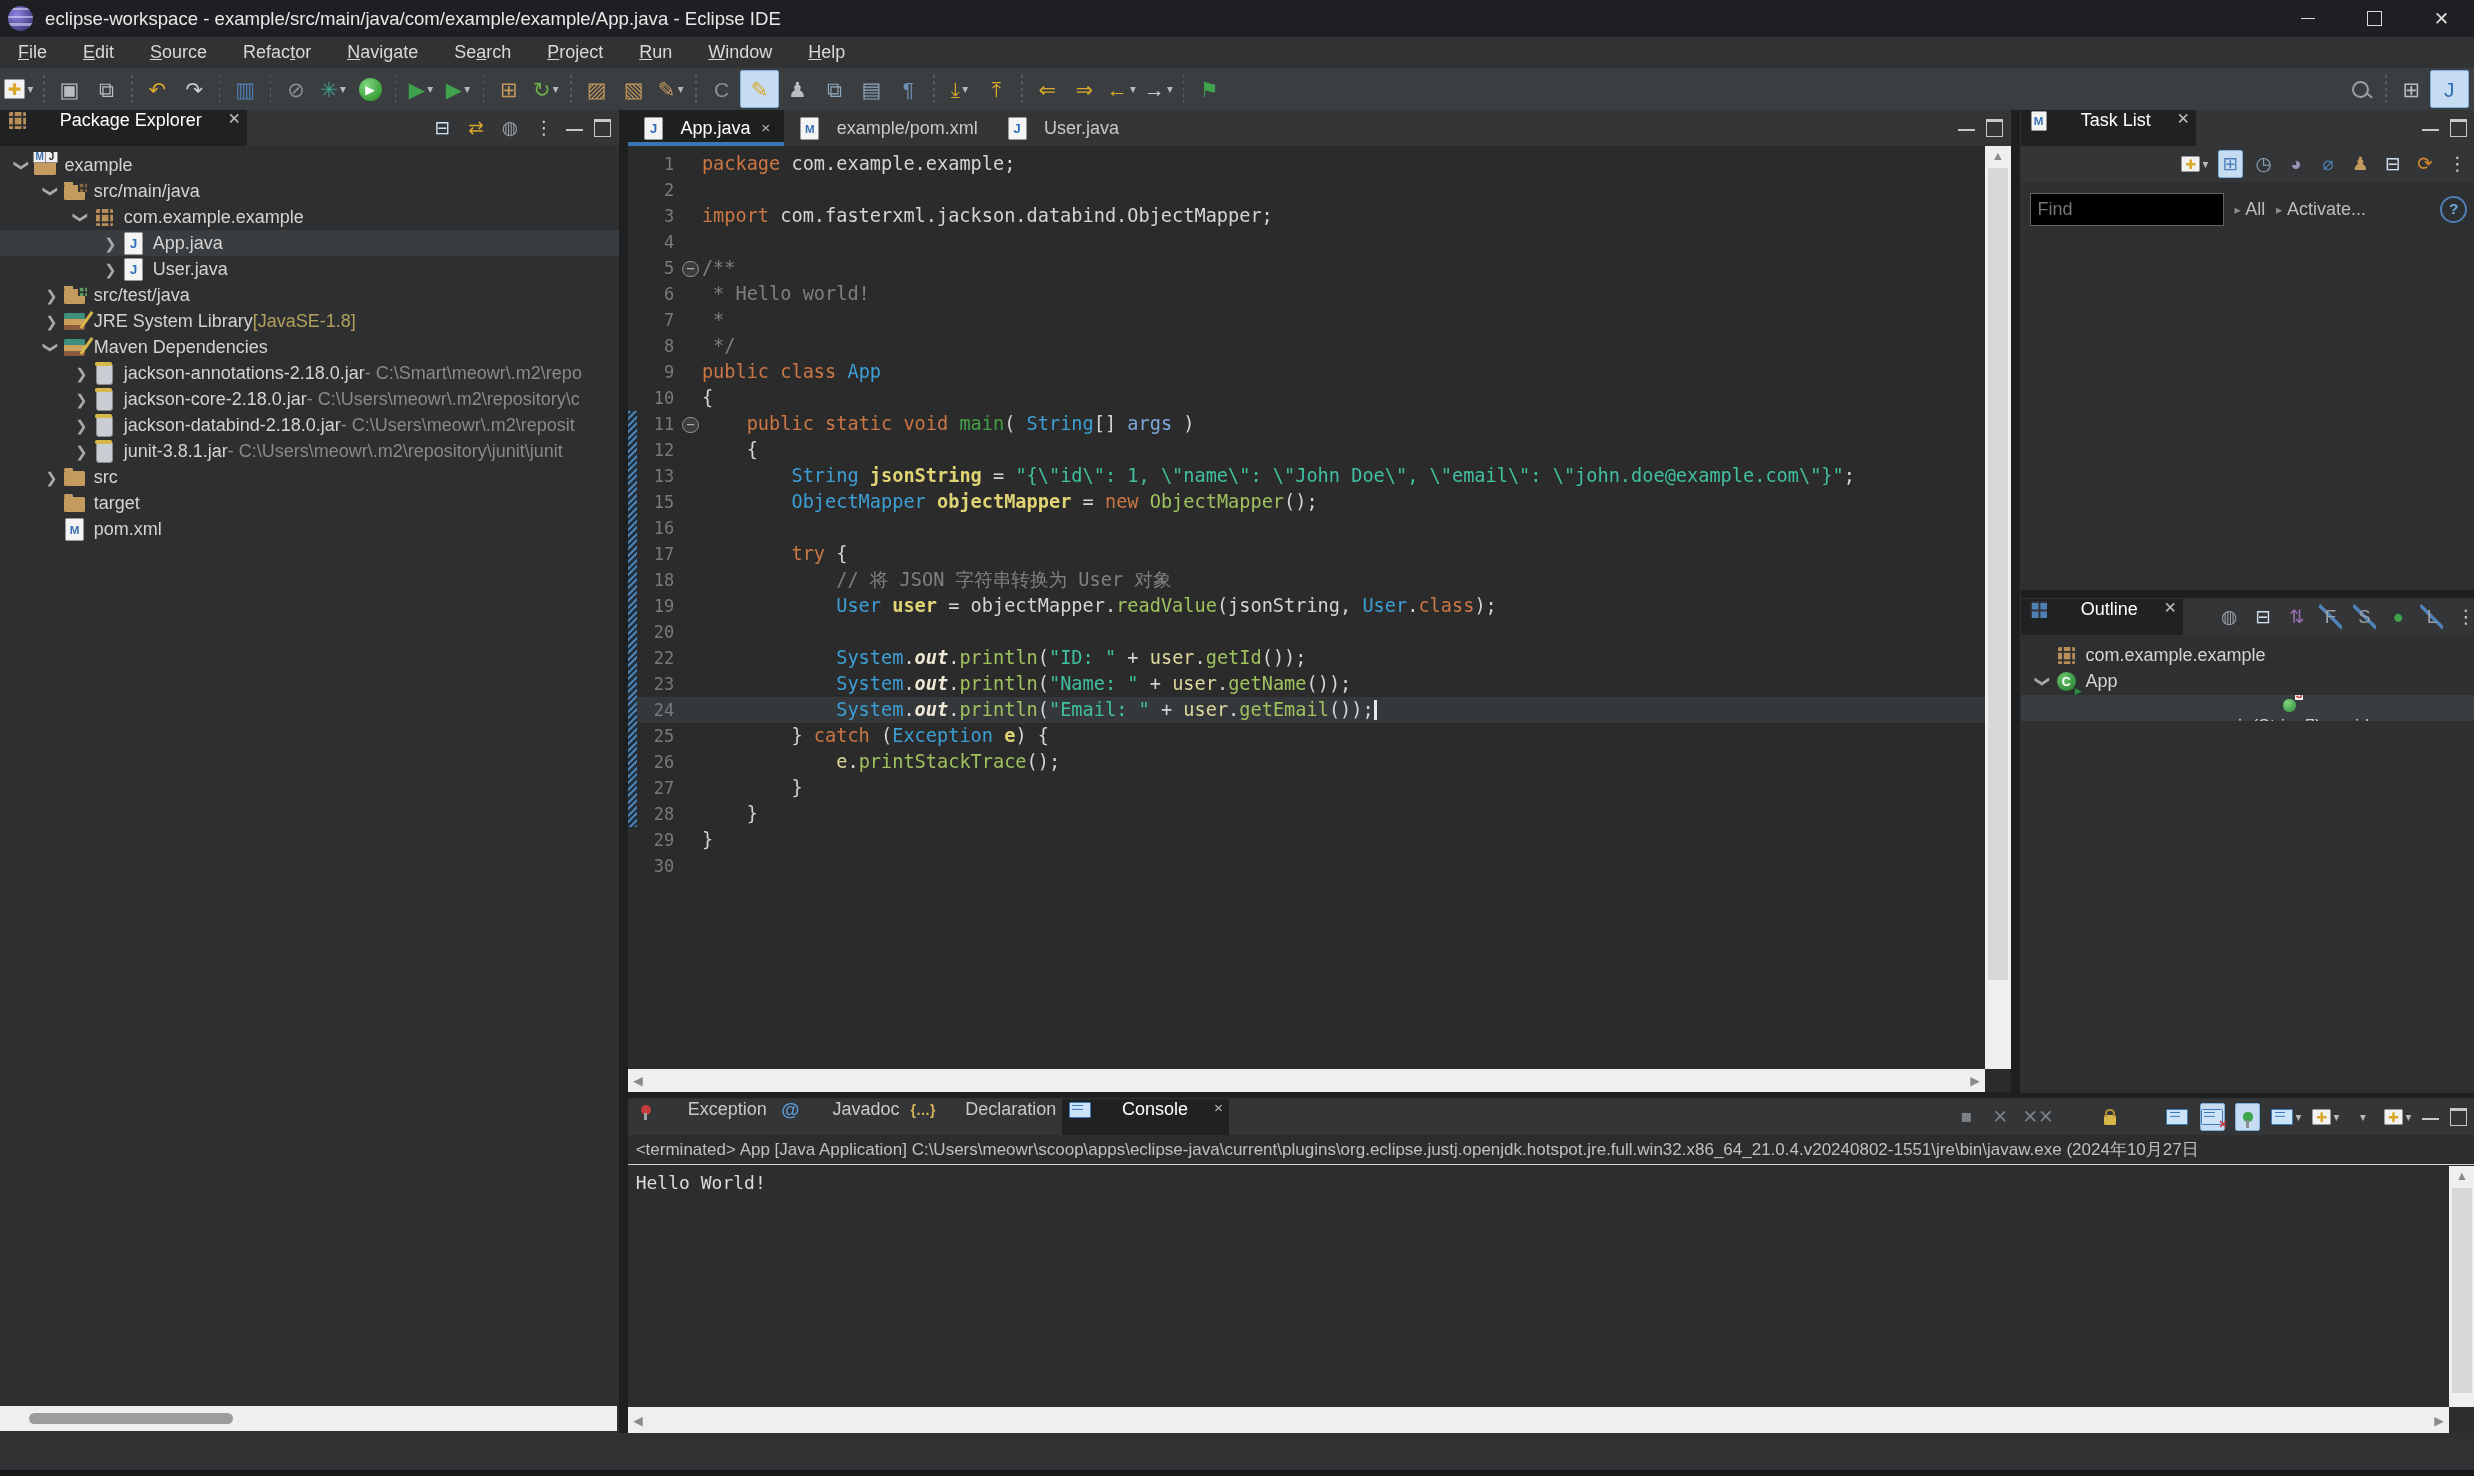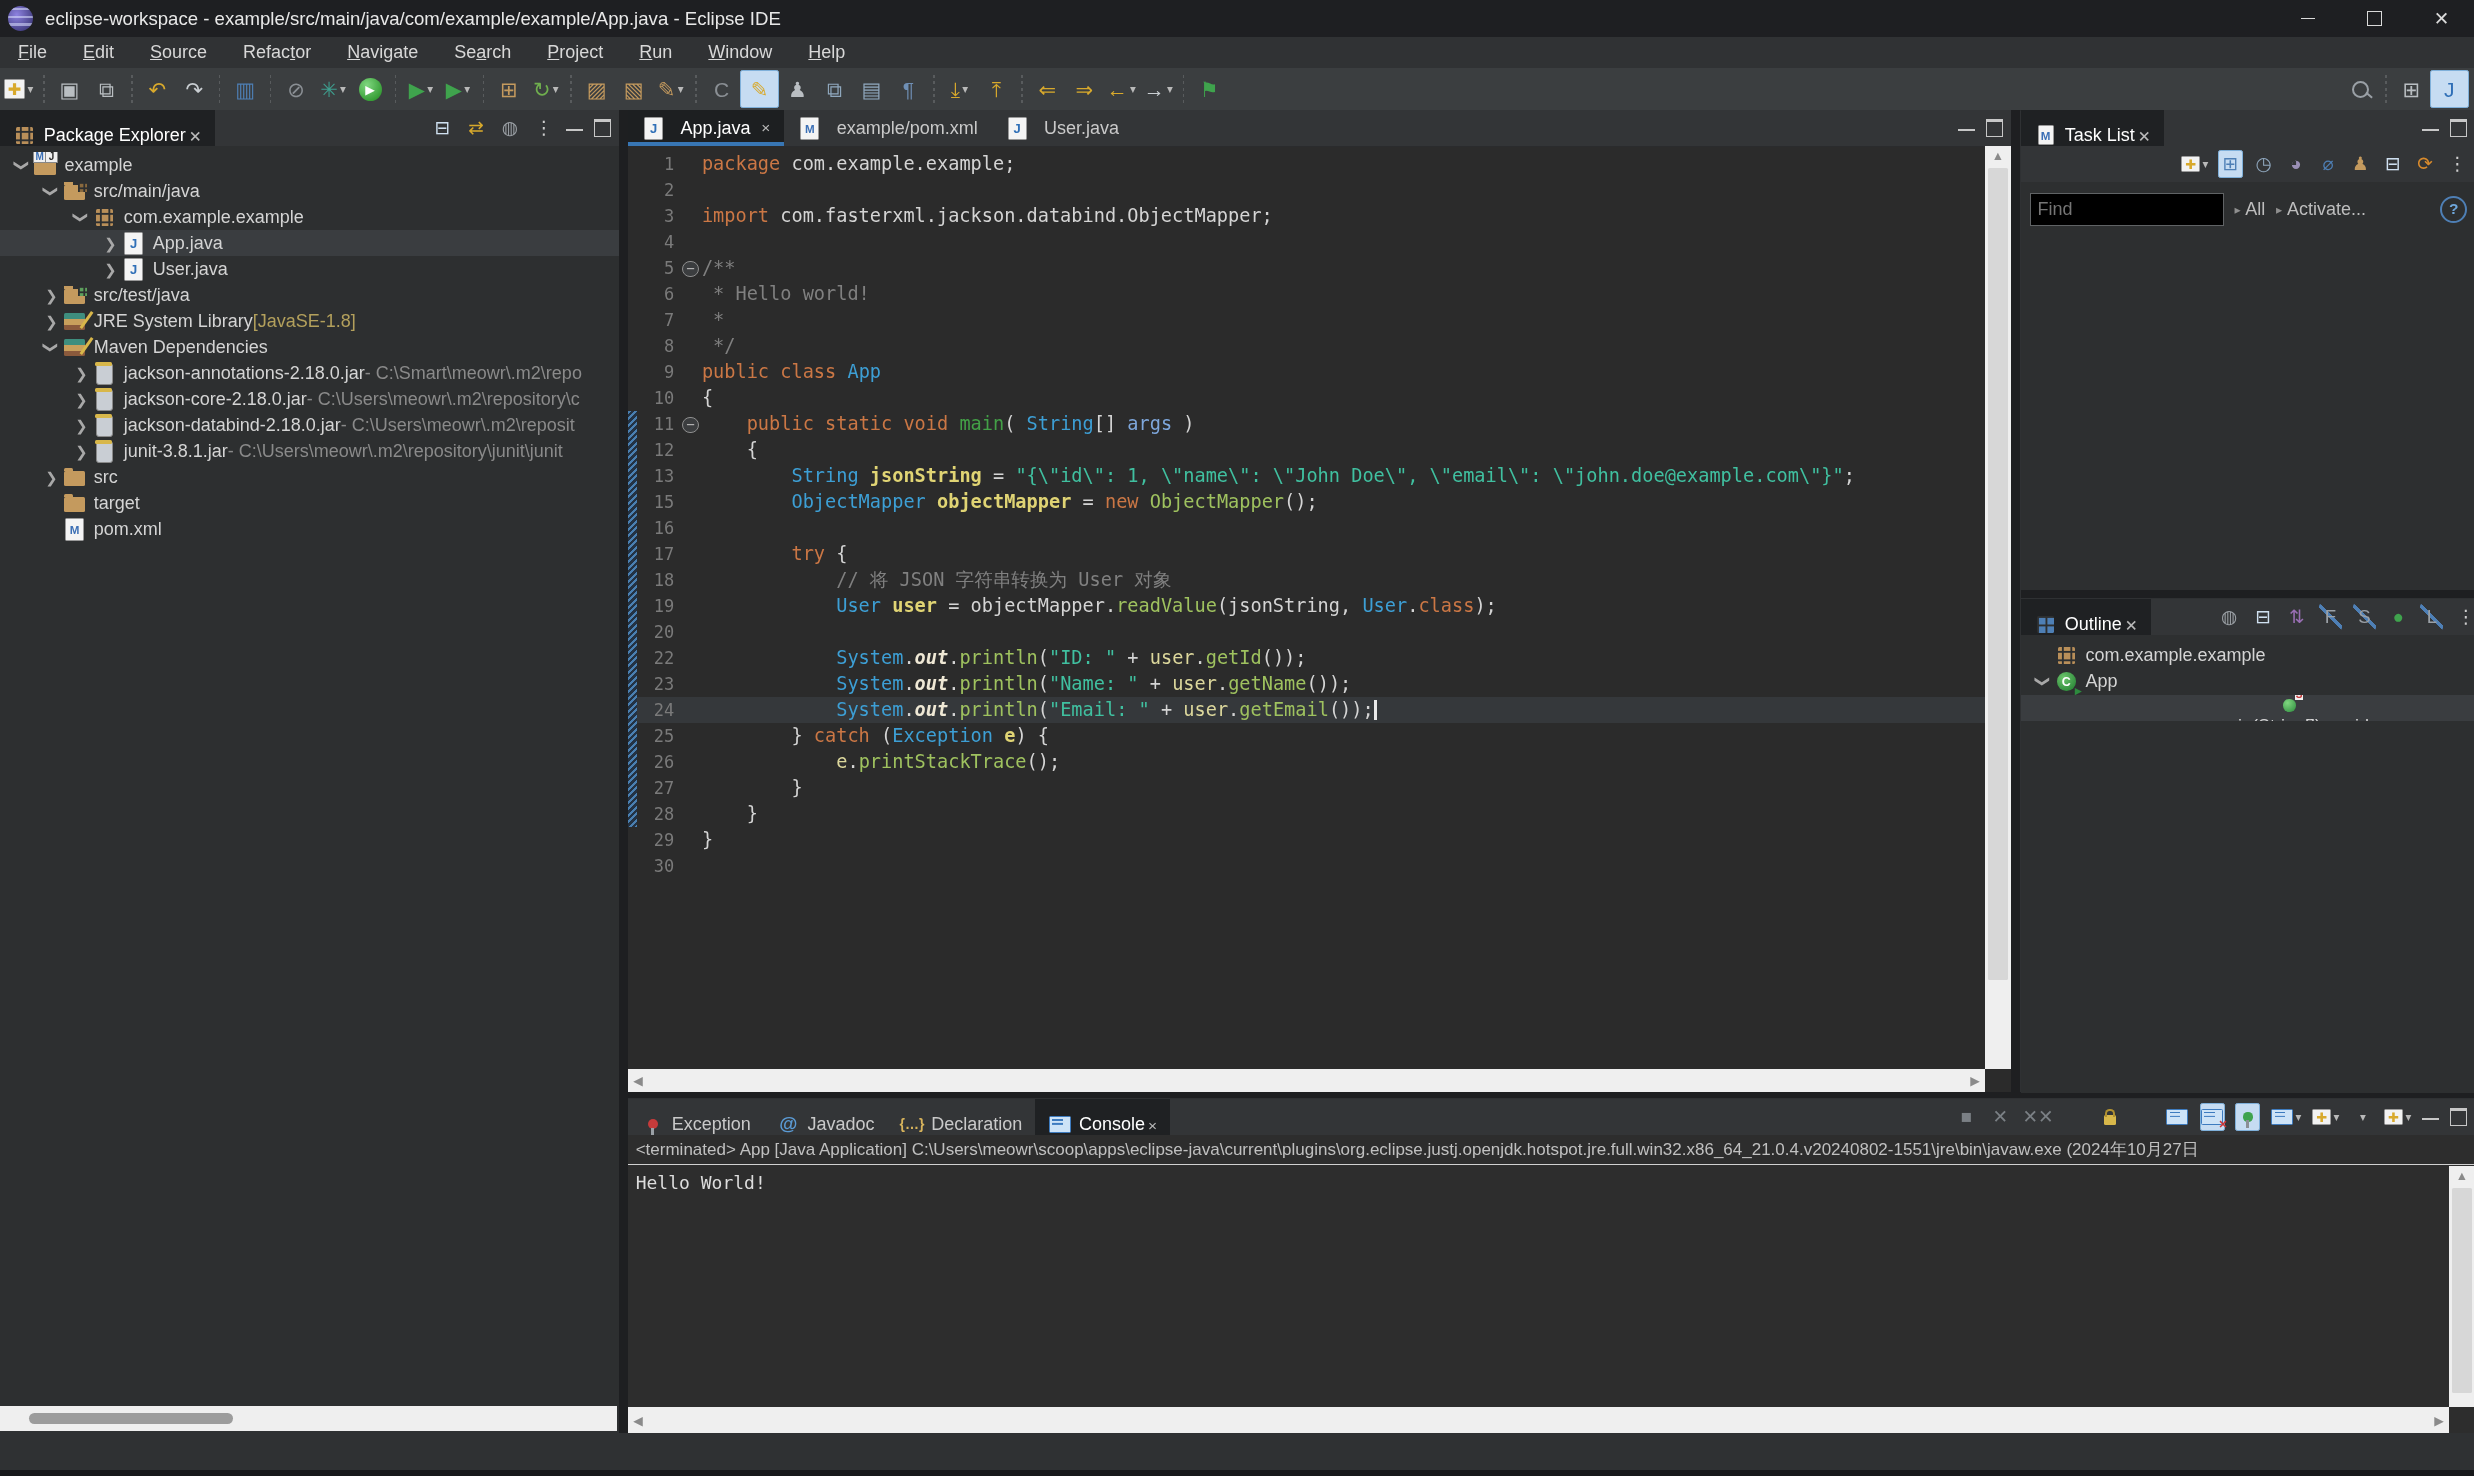--- a/index.html
+++ b/index.html
@@ -29,21 +29,21 @@
   .paper{background:#f2f2f2;border:0.8px solid #9a9a9a;border-radius:1.5px;padding:0.8px 3.1px;font-size:16.2px;}
   .dd{font-size:11.6px;color:#b9b9b9;margin-left:2.3px;}
   .runcircle{width:23px;height:23px;border-radius:50%;background:radial-gradient(circle at 35% 30%,#7fd67f,#1d8a1d);
     display:flex;align-items:center;justify-content:center;color:#fff;font-size:12.4px;}
   #toolbar-right{margin-left:auto;display:flex;align-items:center;margin-right:6.2px;}
   .mag{width:13px;height:13px;border:2.3px solid #9aa0a6;border-radius:50%;position:relative;display:inline-block;}
   .mag::after{content:"";position:absolute;left:10.8px;top:11.6px;width:7.7px;height:2.3px;background:#9aa0a6;transform:rotate(40deg);}
   
   .panel{background:#2d2f30;}
   .tabrow{height:36px;background:#333537;display:flex;align-items:stretch;position:relative;}
-  .ptab{display:flex;align-items:flex-end;padding:0 13px;font-size:18px;color:#c9c9c9;gap:0;}
+  .ptab{display:flex;align-items:flex-start;padding:0 6px;font-size:18px;color:#c9c9c9;gap:23px;}
   .ptab.active{background:#1f2123;color:#ffffff;}
   .tclose{font-size:15.5px;color:#b9b9b9;margin-left:3.1px;}
   .phtools{margin-left:auto;display:flex;align-items:center;gap:10.8px;padding-right:7.7px;}
   .pico{font-size:18.6px;line-height:1;display:inline-flex;align-items:center;justify-content:center;min-width:23px;height:26px;border-radius:2.3px;}
   .pico.active{background:#c6dcf2;border:0.8px solid #7fb0da;}
   .w-min{display:inline-block;width:17px;height:2.3px;background:#c7c7c7;margin-top:4.6px;}
   .w-max{display:inline-block;width:15.5px;height:14px;border:1.5px solid #c7c7c7;border-top-width:3.9px;}
   .slash{background:linear-gradient(45deg,transparent 46%,#4e7fb5 46% 56%,transparent 56%);}
   
   .trow{height:26px;display:flex;align-items:center;font-size:18px;color:#d4d4d4;white-space:nowrap;overflow:hidden;}

